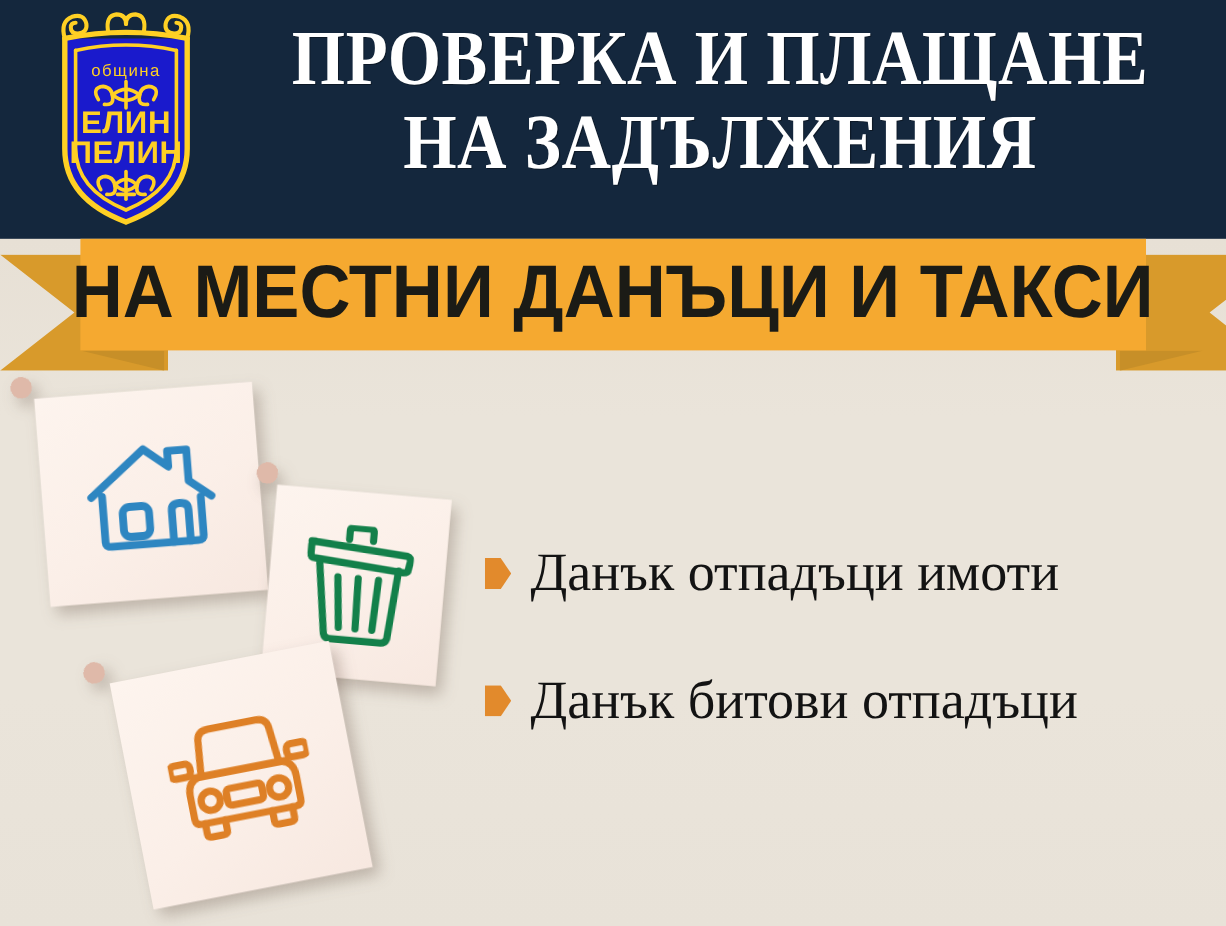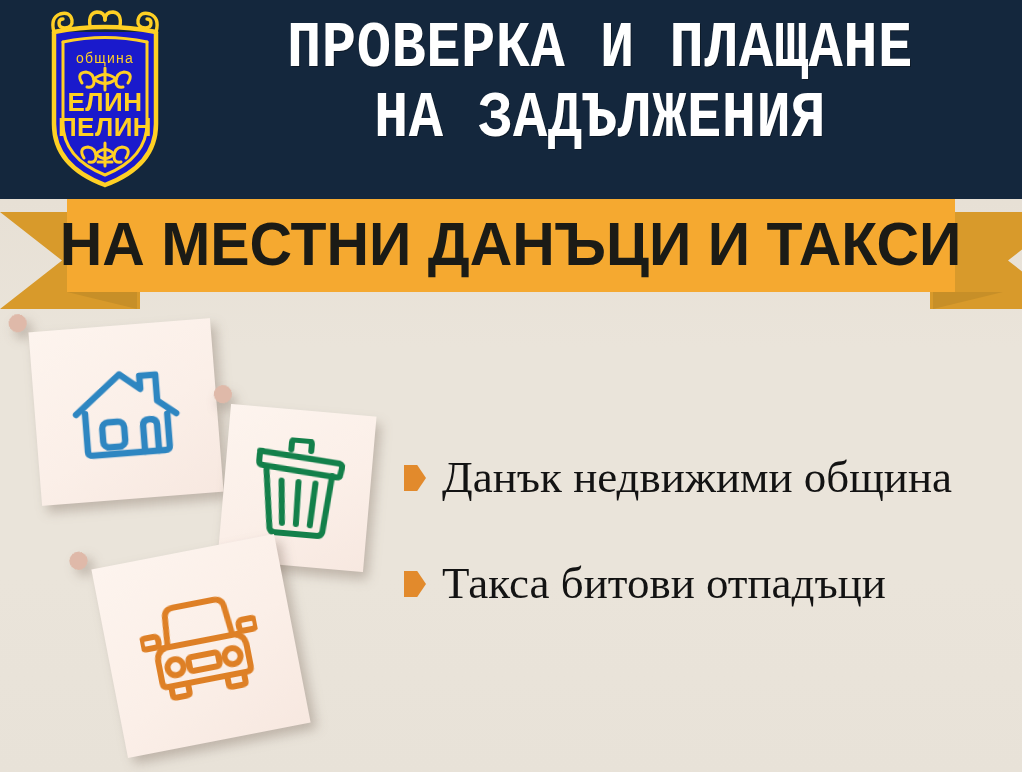--- a/index.html
+++ b/index.html
@@ -51,21 +51,21 @@
 
   
   #header-title {
     position: absolute;
     left: 180px;
     top: 18px;
     width: 840px;
     z-index: 7;
     text-align: center;
     color: #ffffff;
-    font-family: Liberation Mono, monospace;
+    font-family: Liberation Serif, serif;
     font-weight: bold;
     line-height: 0.98;
     letter-spacing: 0.5px;
     text-shadow: 1px 1px 0 rgba(0,0,0,0.35);
   }
   .title-line {
     display: block;
     font-size: 65px;
     transform: scaleX(0.88);
     transform-origin: center center;
@@ -297,24 +297,24 @@
           <rect x="100" y="33" width="17" height="11" rx="4"></rect>
         </g>
       </svg>
     </div>
   </div>
 
   <div id="tax-list">
 
     <div class="tax-item">
       <span class="bullet-arrow"></span>
-      <span class="tax-label">Данък недвижими община</span>
+      <span class="tax-label">Данък отпадъци имоти</span>
     </div>
 
     <div class="tax-item">
       <span class="bullet-arrow"></span>
-      <span class="tax-label">Такса битови отпадъци</span>
+      <span class="tax-label">Данък битови отпадъци</span>
     </div>
 
 
   </div>
 
 </div>
 
 </body></html>

